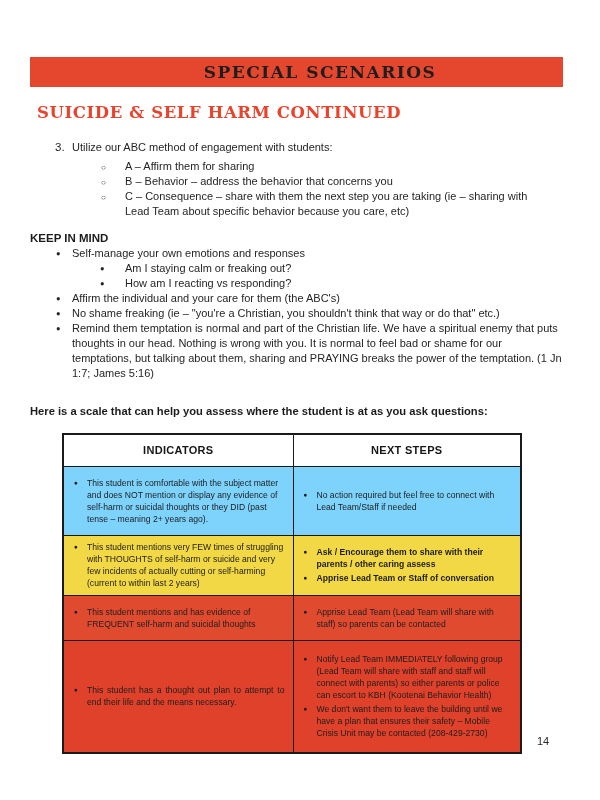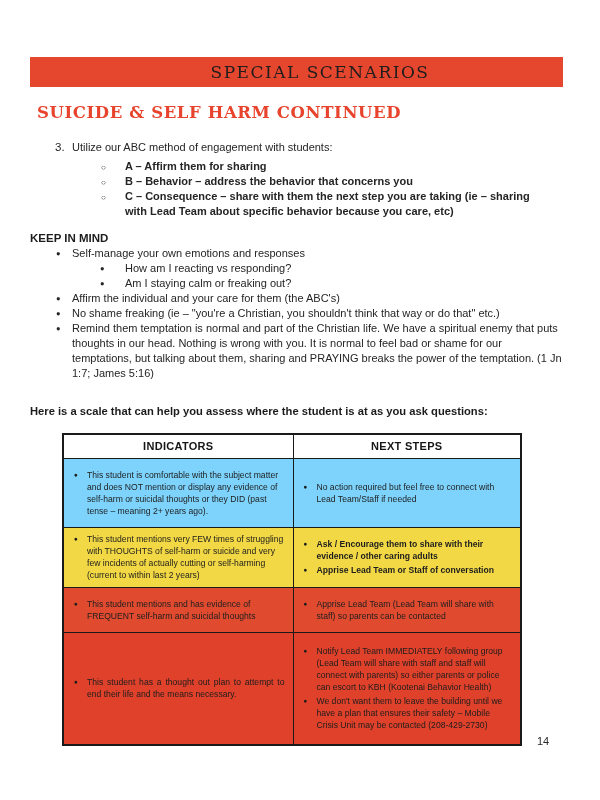--- a/index.html
+++ b/index.html
@@ -16,21 +16,21 @@
 
   
   .banner {
     position: absolute;
     left: 30px; top: 57px;
     width: 533px; height: 30px;
     display: flex; align-items: center; justify-content: center;
   }
   .banner-title {
     font-family: "DejaVu Serif", serif;
-    font-weight: 400;
+    font-weight: 700;
     font-size: 17px;
     letter-spacing: 1.5px;
     color: #201d1d;
     margin-left: 47px;
   }
 
   
   .heading {
     position: absolute;
     left: 37px; top: 103px;
@@ -39,21 +39,21 @@
     font-size: 16.5px;
     letter-spacing: 0.6px;
   }
 
   
   .body-text { font-size: 11px; line-height: 15px; color: #252525; }
 
   .abc-section { position: absolute; left: 55px; top: 140px; width: 492px; }
   .abc-intro { display: flex; }
   .abc-number { width: 17px; flex: 0 0 17px; font-size: 11.5px; }
-  .o-list { margin-top: 4px; font-weight: bold; }
+  .o-list { margin-top: 4px; }
   .o-li { position: relative; padding-left: 70px; padding-right: 6px; }
   .o-li::before {
     content: "○";
     position: absolute; left: 46px; top: 1px;
     font-size: 8px;
   }
 
   .kim-section { position: absolute; left: 30px; top: 231px; width: 536px; }
   .kim-title { font-weight: bold; font-size: 11.5px; line-height: 15px; color: #1c1c1c; }
   .b-li { position: relative; padding-left: 42px; padding-right: 2px; }
@@ -83,21 +83,21 @@
     table-layout: fixed;
     border: 2.5px solid #1a1a1a;
   }
   .assess-table col.c1 { width: 230px; }
   .assess-table col.c2 { width: 228px; }
   .assess-table th, .assess-table td {
     border: 1.6px solid #1a1a1a;
     vertical-align: middle;
   }
   .assess-table th {
-    height: 24px;
+    height: 32px;
     background: #ffffff;
     font-size: 11px;
     font-weight: bold;
     letter-spacing: 0.3px;
     color: #161616;
     text-align: center;
   }
   .assess-table td {
     font-size: 8.6px;
     line-height: 12px;
@@ -145,22 +145,22 @@
     <div class="o-list">
       <div class="o-li"><span>A – Affirm them for sharing</span></div>
       <div class="o-li"><span>B – Behavior – address the behavior that concerns you</span></div>
       <div class="o-li"><span>C – Consequence – share with them the next step you are taking (ie – sharing with Lead Team about specific behavior because you care, etc)</span></div>
     </div>
   </div>
 
   <div class="kim-section body-text">
     <div class="kim-title">KEEP IN MIND</div>
     <div class="b-li"><span>Self-manage your own emotions and responses</span></div>
+    <div class="b-li sub"><span>Am I staying calm or freaking out?</span></div>
     <div class="b-li sub"><span>How am I reacting vs responding?</span></div>
-    <div class="b-li sub"><span>Am I staying calm or freaking out?</span></div>
     <div class="b-li"><span>Affirm the individual and your care for them (the ABC's)</span></div>
     <div class="b-li"><span>No shame freaking (ie – "you're a Christian, you shouldn't think that way or do that" etc.)</span></div>
     <div class="b-li"><span>Remind them temptation is normal and part of the Christian life. We have a spiritual enemy that puts thoughts in our head. Nothing is wrong with you. It is normal to feel bad or shame for our temptations, but talking about them, sharing and PRAYING breaks the power of the temptation. (1 Jn 1:7; James 5:16)</span></div>
   </div>
 
   <div class="scale-intro">Here is a scale that can help you assess where the student is at as you ask questions:</div>
 
   <table class="assess-table">
     <colgroup>
         <col class="c1">
@@ -179,21 +179,21 @@
         </td>
         <td>
           <div class="cli"><span>No action required but feel free to connect with Lead Team/Staff if needed</span></div>
         </td>
       </tr>
       <tr class="row-h2" style="background-color: rgb(242, 216, 69);">
         <td>
           <div class="cli"><span>This student mentions very FEW times of struggling with THOUGHTS of self-harm or suicide and very few incidents of actually cutting or self-harming (current to within last 2 years)</span></div>
         </td>
         <td class="bold-cell">
-          <div class="cli"><span>Ask / Encourage them to share with their evidence / other caring adults</span></div>
+          <div class="cli"><span>Ask / Encourage them to share with their parents / other caring assess</span></div>
           <div class="cli"><span>Apprise Lead Team or Staff of conversation</span></div>
         </td>
       </tr>
       <tr class="row-h3" style="background-color: rgb(224, 75, 48);">
         <td>
           <div class="cli"><span>This student mentions and has evidence of FREQUENT self-harm and suicidal thoughts</span></div>
         </td>
         <td>
           <div class="cli"><span>Apprise Lead Team (Lead Team will share with staff) so parents can be contacted</span></div>
         </td>

